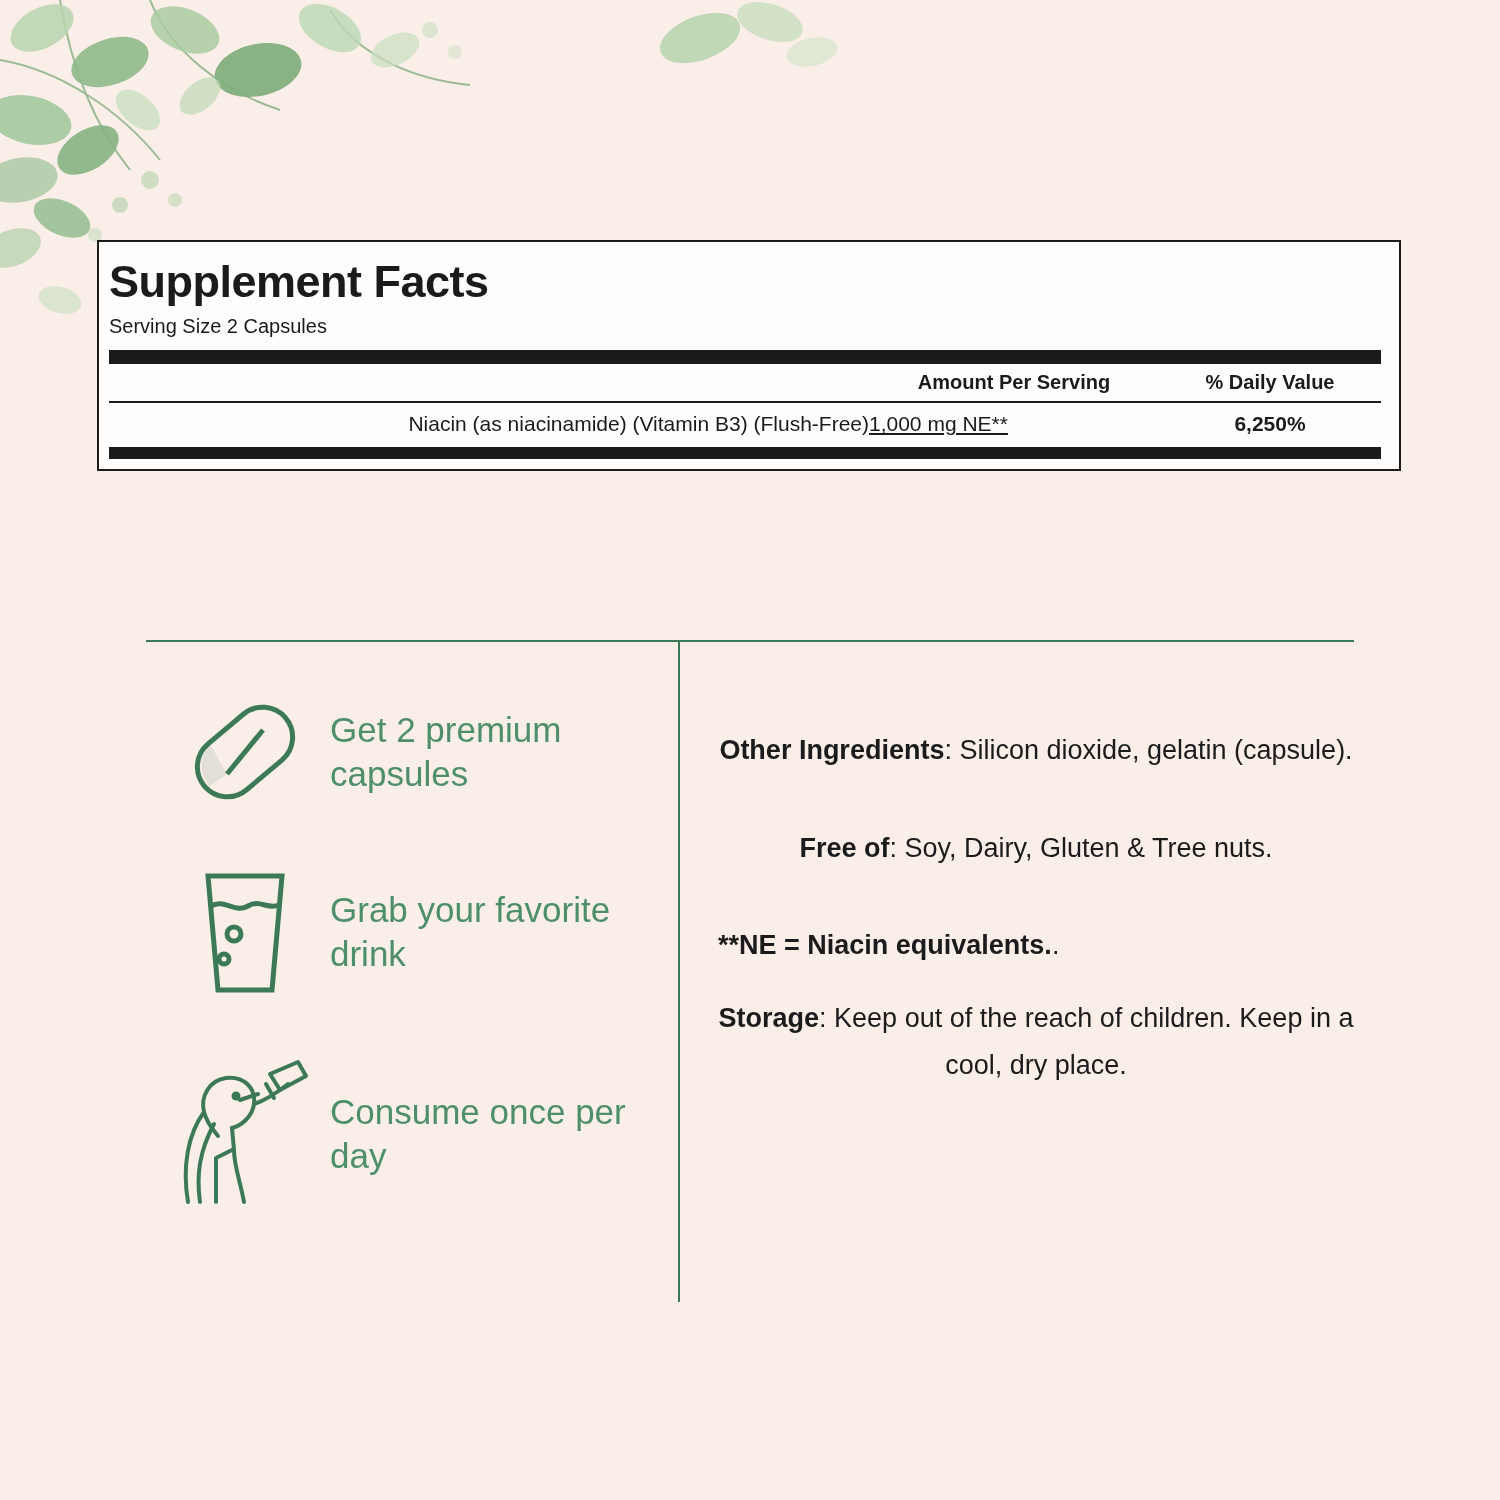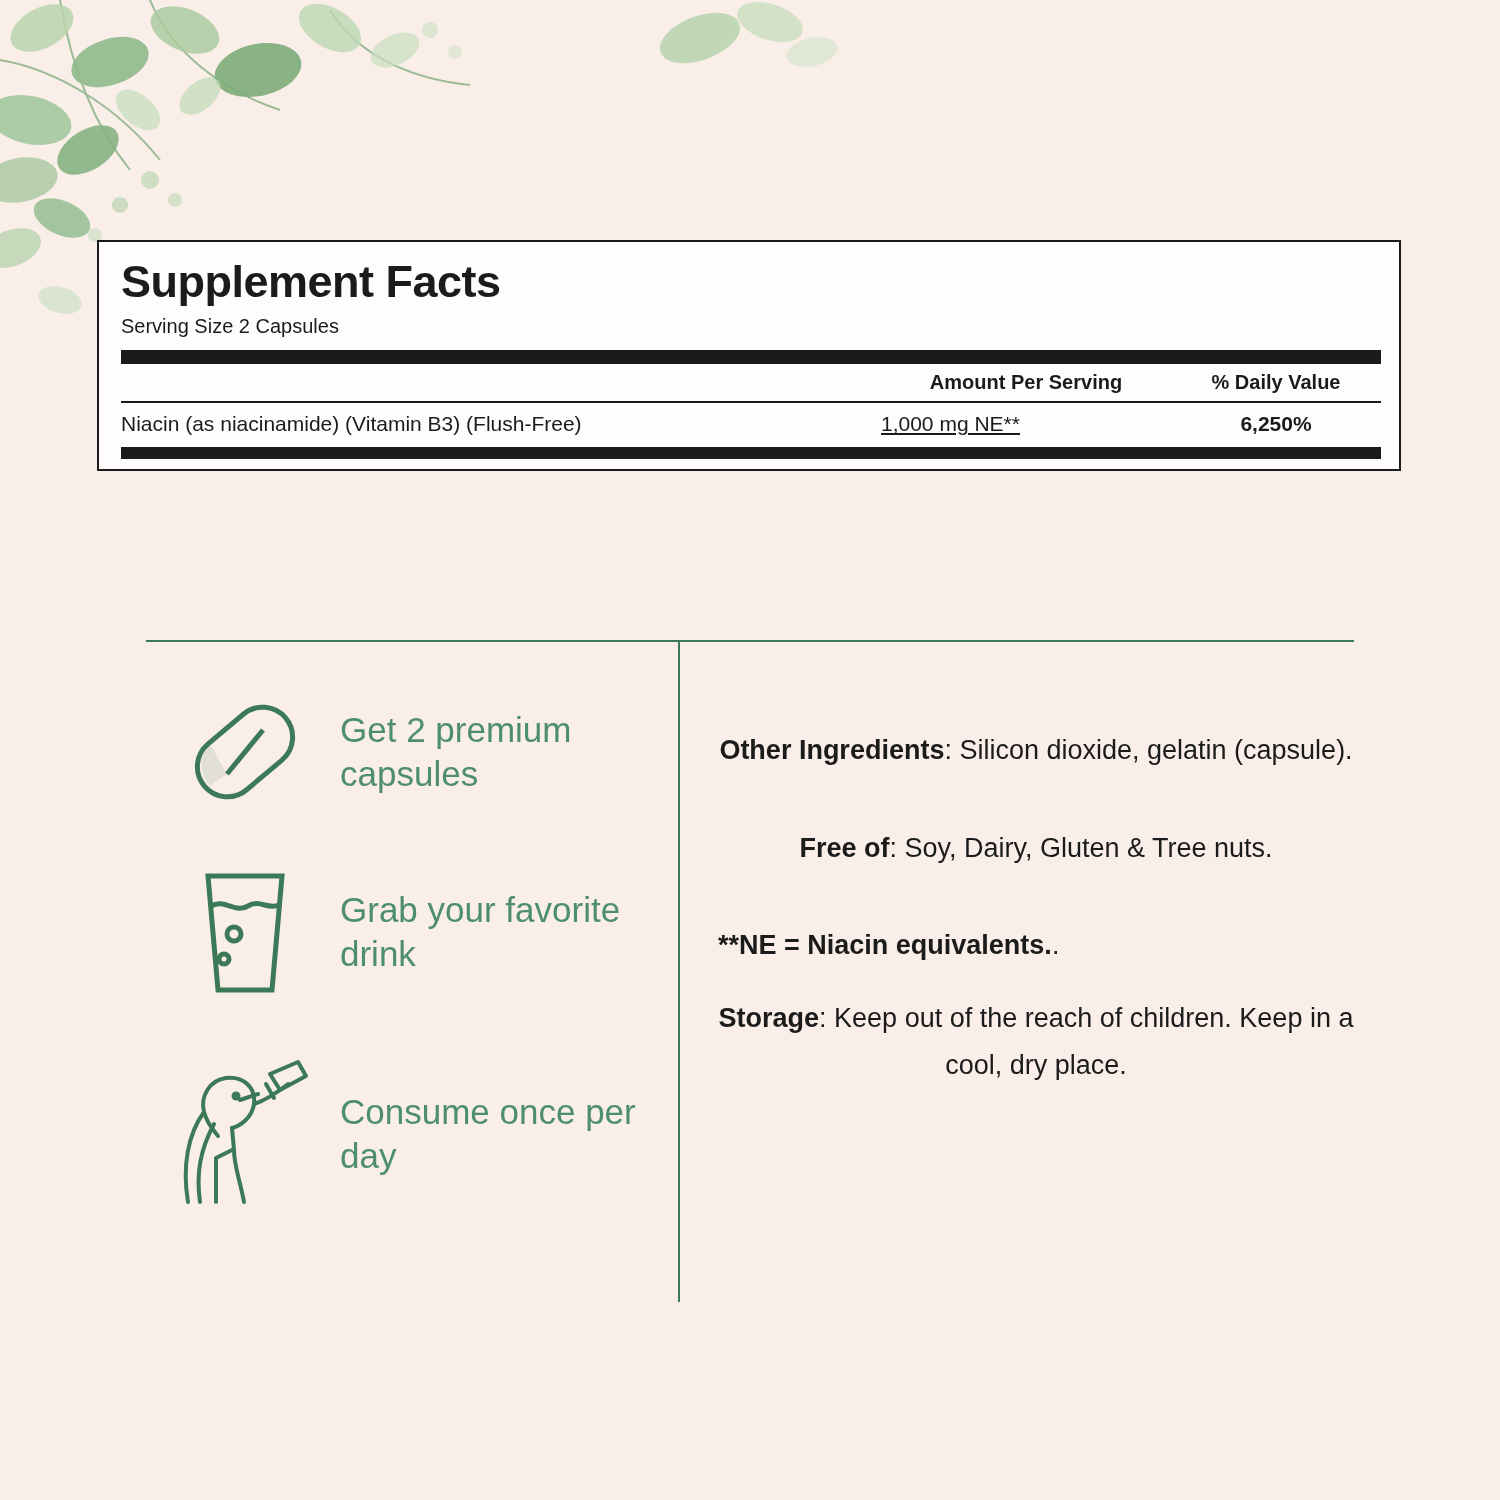--- a/index.html
+++ b/index.html
@@ -35,21 +35,21 @@
 
   
   .sf-panel {
     position: absolute;
     left: 97px;
     top: 240px;
     width: 1304px;
     background: #fffdfc;
     border: 2px solid #1b1b1b;
     box-sizing: border-box;
-    padding: 16px 18px 10px 22px;
+    padding: 16px 18px 10px 10px;
   }
   .sf-title {
     font-size: 45px;
     font-weight: bold;
     color: #1b1b1b;
     letter-spacing: -0.5px;
     line-height: 1.05;
     margin: 0 0 6px 0;
   }
   .sf-serving {
@@ -63,21 +63,21 @@
     margin: 8px 0 0 0;
   }
   .sf-head-row {
     display: flex;
     font-size: 20px;
     font-weight: bold;
     color: #1b1b1b;
     padding: 7px 0 7px 0;
     border-bottom: 2px solid #1b1b1b;
   }
-  .sf-col-name { flex: 0 0 760px; }
+  .sf-col-name { flex: 0 0 760px; text-align: right; }
   .sf-col-amt  { flex: 0 0 290px; text-align: center; }
   .sf-col-dv   { flex: 1; text-align: center; }
   .sf-data-row {
     display: flex;
     font-size: 21px;
     color: #1b1b1b;
     padding: 9px 0 9px 0;
   }
   .sf-data-row .sf-col-name { flex: 0 0 760px; }
   .sf-data-row .sf-col-amt  { flex: 0 0 290px; text-align: left; text-decoration: underline; }
@@ -108,21 +108,20 @@
     flex: 1;
     box-sizing: border-box;
     padding: 58px 0 0 38px;
   }
 
   .step {
     display: flex;
     align-items: center;
     margin-bottom: 52px;
     padding-left: 14px;
-    gap: 10px;
   }
   .step-icon {
     width: 170px;
     flex: 0 0 170px;
     display: flex;
     align-items: center;
     justify-content: center;
   }
   .step-label {
     font-size: 35px;

